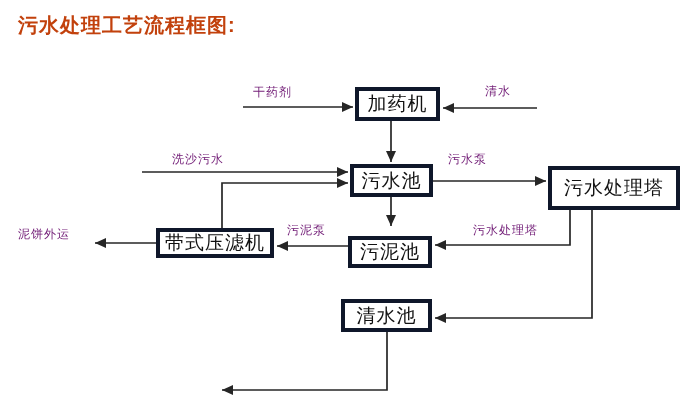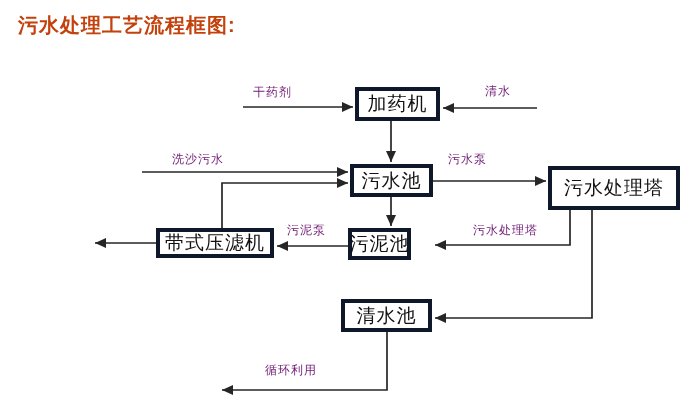--- a/index.html
+++ b/index.html
@@ -31,21 +31,21 @@
     align-items: center;
     justify-content: center;
     font-size: 19px;
     letter-spacing: 1px;
     white-space: nowrap;
     z-index: 2;
   }
   .node-dosing      { left: 355px; top:  87px; width:  85px; height: 34px; }
   .node-sewage      { left: 350px; top: 164px; width:  83px; height: 33px; }
   .node-tower       { left: 548px; top: 166px; width: 132px; height: 44px; font-family: Liberation Mono, monospace; }
-  .node-sludge      { left: 348px; top: 228px; width:  63px; height: 32px; text-align: right; }
+  .node-sludge      { left: 348px; top: 236px; width:  84px; height: 32px; text-align: right; }
   .node-beltpress   { left: 156px; top: 228px; width: 118px; height: 30px; }
   .node-clearpool   { left: 341px; top: 299px; width:  91px; height: 33px; }
   .flow-label {
     position: absolute;
     font-size: 12px;
     letter-spacing: 1px;
     white-space: nowrap;
     color: #701a75;
     z-index: 3;
   }
@@ -111,15 +111,15 @@
   <div class="node node-sludge">污泥池</div>
   <div class="node node-clearpool">清水池</div>
   <div class="node node-beltpress">带式压滤机</div>
 
   <span class="flow-label lbl-dry-chemical">干药剂</span>
   <span class="flow-label lbl-clear-water">清水</span>
   <span class="flow-label lbl-sand-washing">洗沙污水</span>
   <span class="flow-label lbl-sewage-pump">污水泵</span>
   <span class="flow-label lbl-sludge-pump">污泥泵</span>
   <span class="flow-label lbl-bottom-sewage">污水处理塔</span>
-  <span class="flow-label lbl-recycling">循环利用</span>
+  <span class="flow-label lbl-mud-cake">泥饼外运</span>
 
 </div>
 
 </body></html>

